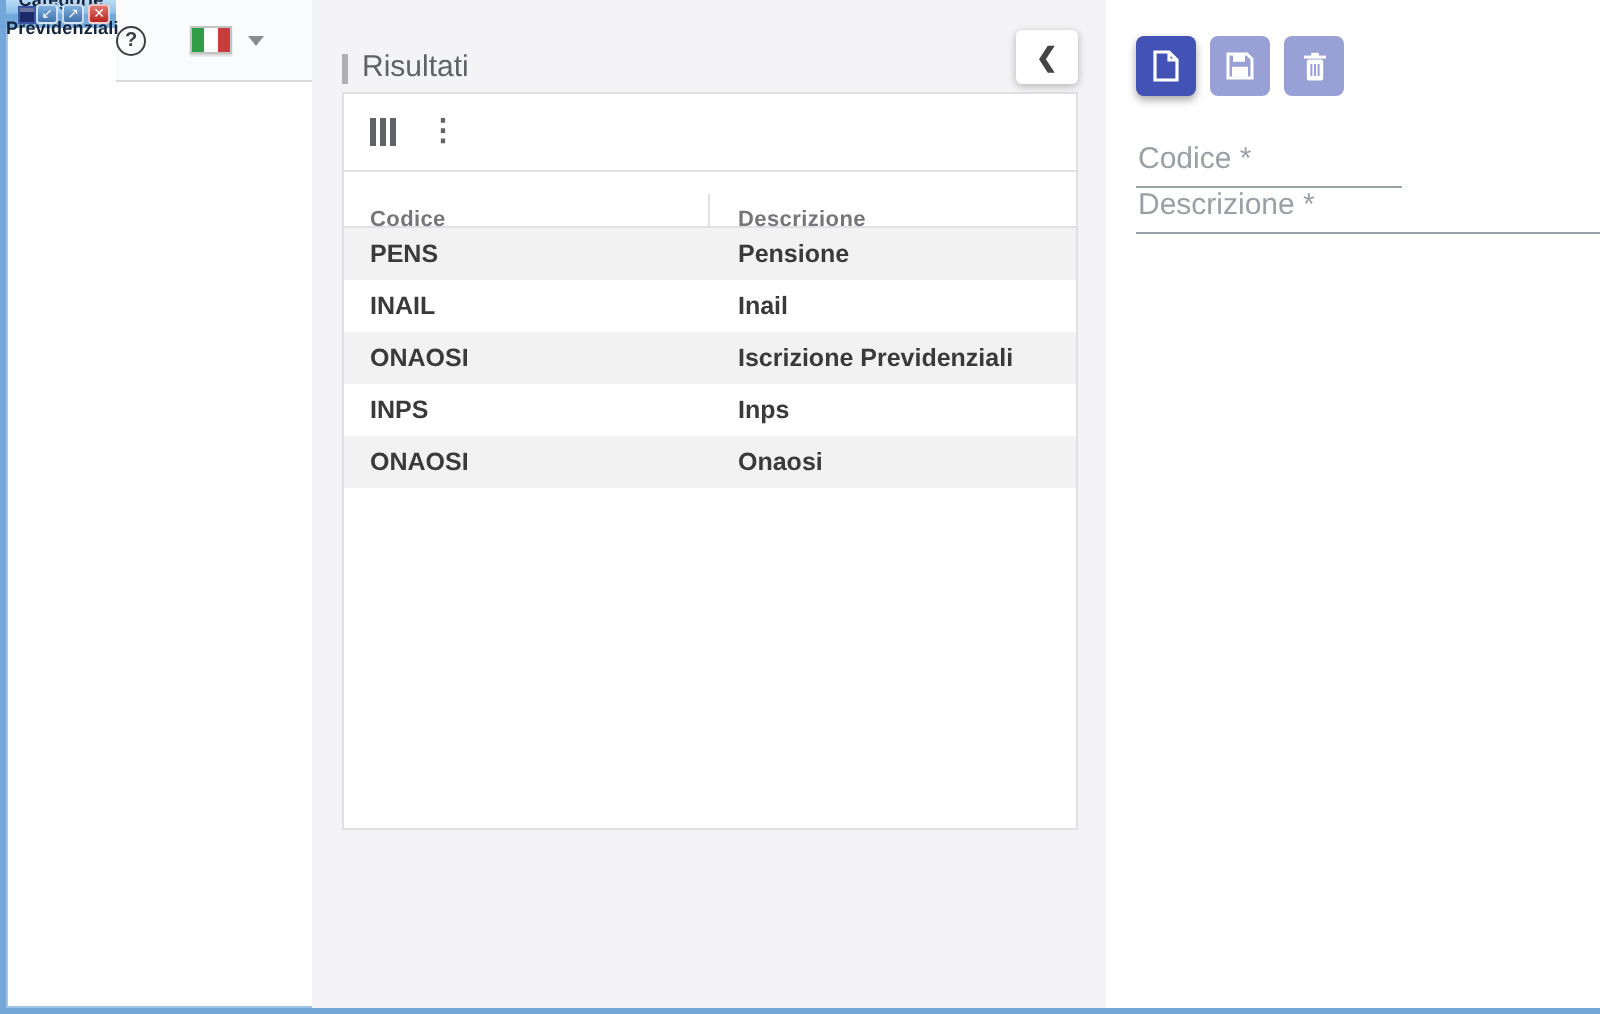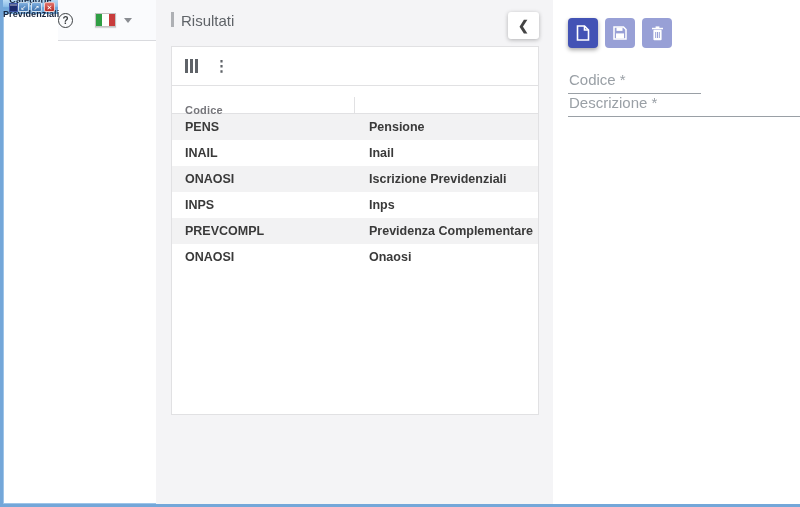--- a/index.html
+++ b/index.html
@@ -74,21 +74,21 @@
   }
   
   .main { flex: 1; display: flex; min-height: 0; }
   .panel-left {
     width: 397px; flex: 0 0 397px;
     background: #f4f4f6;
     padding: 12px 12px 0 15px;
   }
   .panel-right { flex: 1; background: #fff; padding: 18px 0 0 15px; }
   
-  .results-header { height: 30px; display: flex; align-items: flex-start; }
+  .results-header { height: 30px; display: flex; align-items: flex-end; }
   .results-marker { width: 3px; height: 15px; background: #aeb0b4; margin-right: 7px; }
   .results-title { font-size: 15px; color: #5f6368; }
   .collapse-btn {
     margin-left: auto; margin-right: 2px;
     width: 31px; height: 27px; background: #fff; border-radius: 3px;
     box-shadow: 0 1px 4px rgba(0,0,0,.28);
     display: flex; align-items: center; justify-content: center;
     font-size: 13px; font-weight: bold; color: #444; cursor: pointer;
   }
   
@@ -183,20 +183,21 @@
         <div class="grid-toolbar">
           <div class="columns-icon">
               <i></i>
               <i></i>
               <i></i>
             </div>
           <div class="kebab-icon">⋮</div>
         </div>
         <div class="grid-head">
           <div class="hc hc-1">Codice</div>
+          <div class="hc hc-2">Descrizione</div>
         </div>
         <div class="grid-body">
   <div class="grid-row">
     <div class="c c-1">PENS</div>
     <div class="c c-2">Pensione</div>
   </div>
 
   <div class="grid-row">
     <div class="c c-1">INAIL</div>
     <div class="c c-2">Inail</div>
@@ -206,24 +207,20 @@
   <div class="grid-row">
     <div class="c c-1">ONAOSI</div>
     <div class="c c-2">Iscrizione Previdenziali</div>
   </div>
 
   <div class="grid-row">
     <div class="c c-1">INPS</div>
     <div class="c c-2">Inps</div>
   </div>
 
-  <div class="grid-row">
-    <div class="c c-1">PREVCOMPL</div>
-    <div class="c c-2">Previdenza Complementare</div>
-  </div>
 
   <div class="grid-row">
     <div class="c c-1">ONAOSI</div>
     <div class="c c-2">Onaosi</div>
   </div>
 </div>
       </div>
     </div>
 
     <div class="panel-right">

